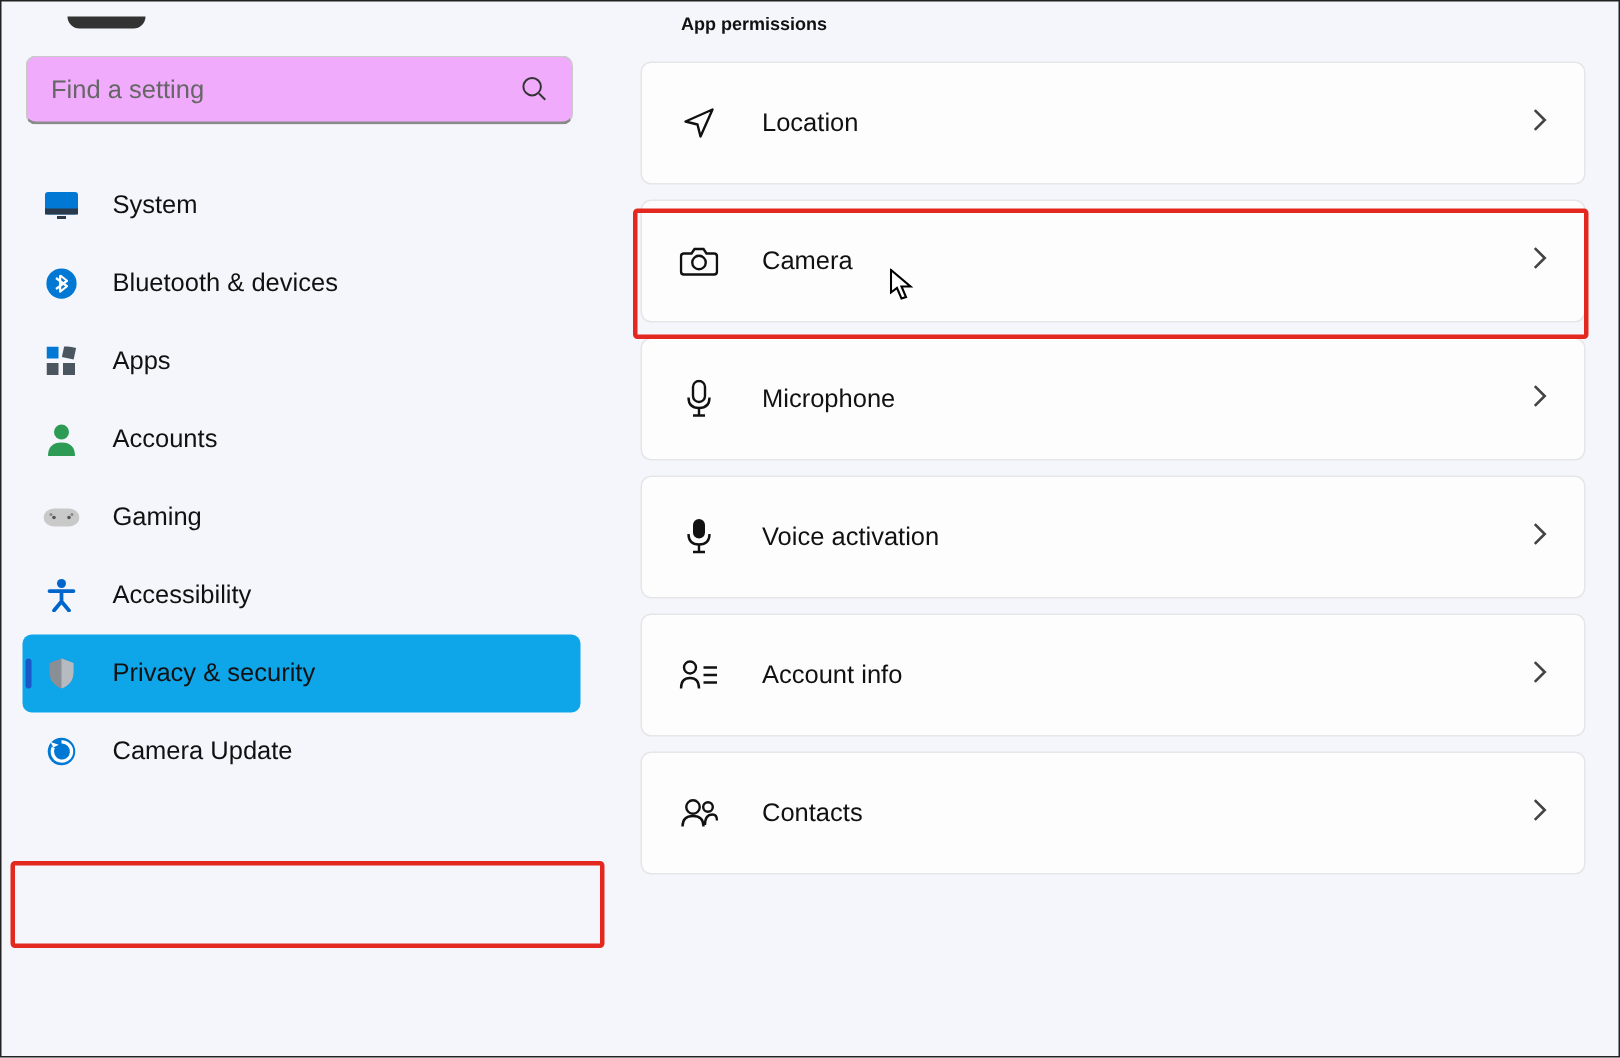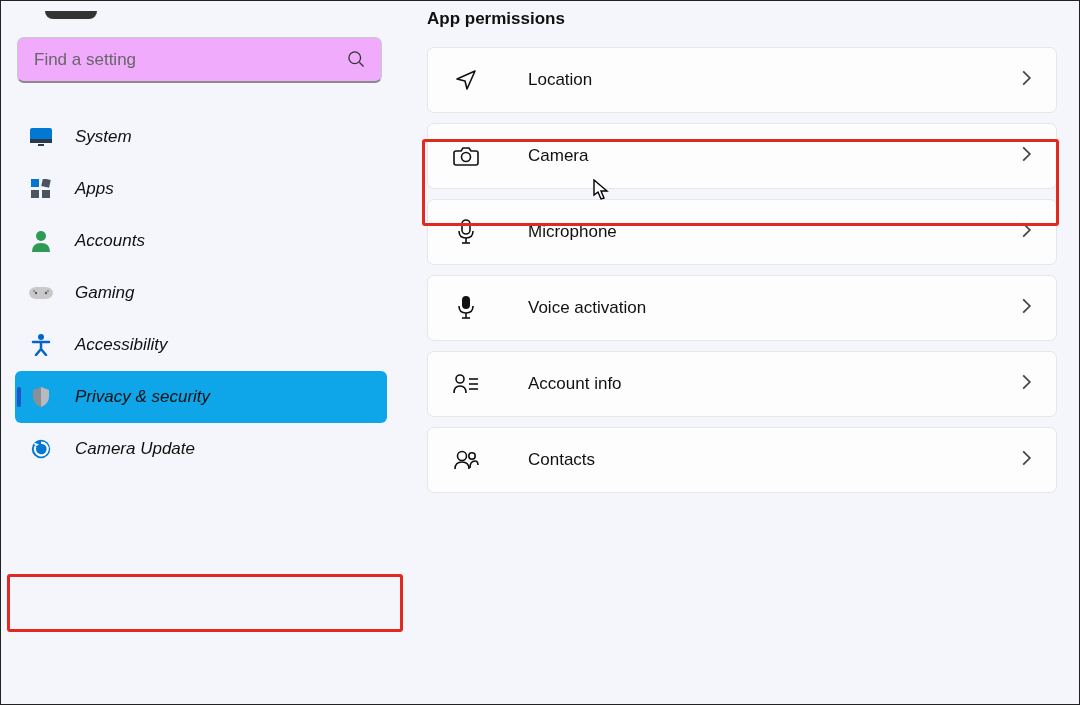--- a/index.html
+++ b/index.html
@@ -38,21 +38,21 @@
     background: #f0abfc;
     padding: 0 48px 0 16px;
     font-size: 17px; color: #555;
     outline: none;
   }
   .search-input::placeholder { color: #666; }
   .search-icon {
     position: absolute; right: 16px; top: 12px;
     color: #333;
   }
-  .nav { display: flex; flex-direction: column; gap: 0; font-style: italic; }
+  .nav { display: flex; flex-direction: column; gap: 0; }
   .nav-item {
     display: flex; align-items: center;
     height: 52px;
     padding-left: 14px;
     border-radius: 6px;
     cursor: pointer;
     position: relative;
   }
   .nav-item.selected {
     background: #0ea5e9;
@@ -79,34 +79,33 @@
     pointer-events: none;
     z-index: 20;
   }
   
   .main {
     flex: 1;
     padding: 8px 22px 0 26px;
     display: flex; flex-direction: column;
   }
   .section-title {
-    font-size: 17px; font-weight: 600; color: #111;
-    margin-bottom: 18px; 
+    font-size: 12px; font-weight: 600; color: #111;
+    margin-bottom: 18px; margin-left: 27px;
   }
   .cards { display: flex; flex-direction: column; gap: 10px; }
   .card {
     background: #fdfdfe;
     border: 1px solid #e6e6e9;
     border-radius: 7px;
-    height: 66px;
+    height: 82px;
     display: flex; align-items: center;
     padding: 0 24px;
     cursor: pointer;
     position: relative;
-    gap: 20px;
   }
   .card-icon {
     width: 28px; height: 28px;
     display: flex; align-items: center; justify-content: center;
     margin-right: 28px;
     color: #111;
   }
   .card-label { font-size: 17px; color: #111; }
   .card-chevron {
     margin-left: auto;
@@ -150,20 +149,29 @@
         <span class="nav-icon">
           <svg width="22" height="18" viewBox="0 0 22 18">
               <rect x="0" y="0" width="22" height="15" rx="2" fill="#0078d4"></rect>
               <rect x="0" y="11" width="22" height="4" rx="0" fill="#2b3a4a"></rect>
               <rect x="8" y="16" width="6" height="2" fill="#2b3a4a"></rect>
             </svg>
         </span>
         <span class="nav-label">System</span>
       </div>
 
+      <div class="nav-item">
+        <span class="nav-icon">
+          <svg width="22" height="22" viewBox="0 0 24 24">
+              <circle cx="12" cy="12" r="11" fill="#0078d4"></circle>
+              <path d="M11 6 L11 18 L16 14 L8 8 M11 6 L16 10 L8 16" stroke="#fff" stroke-width="1.6" fill="none" stroke-linejoin="round"></path>
+            </svg>
+        </span>
+        <span class="nav-label">Bluetooth &amp; devices</span>
+      </div>
 
 
 
       <div class="nav-item">
         <span class="nav-icon">
           <svg width="20" height="20" viewBox="0 0 20 20">
               <rect x="0" y="0" width="8" height="8" fill="#0078d4"></rect>
               <rect x="11" y="0" width="8" height="8" fill="#4a5560" transform="rotate(12 15 4)"></rect>
               <rect x="0" y="11" width="8" height="8" fill="#4a5560"></rect>
               <rect x="11" y="11" width="8" height="8" fill="#4a5560"></rect>

